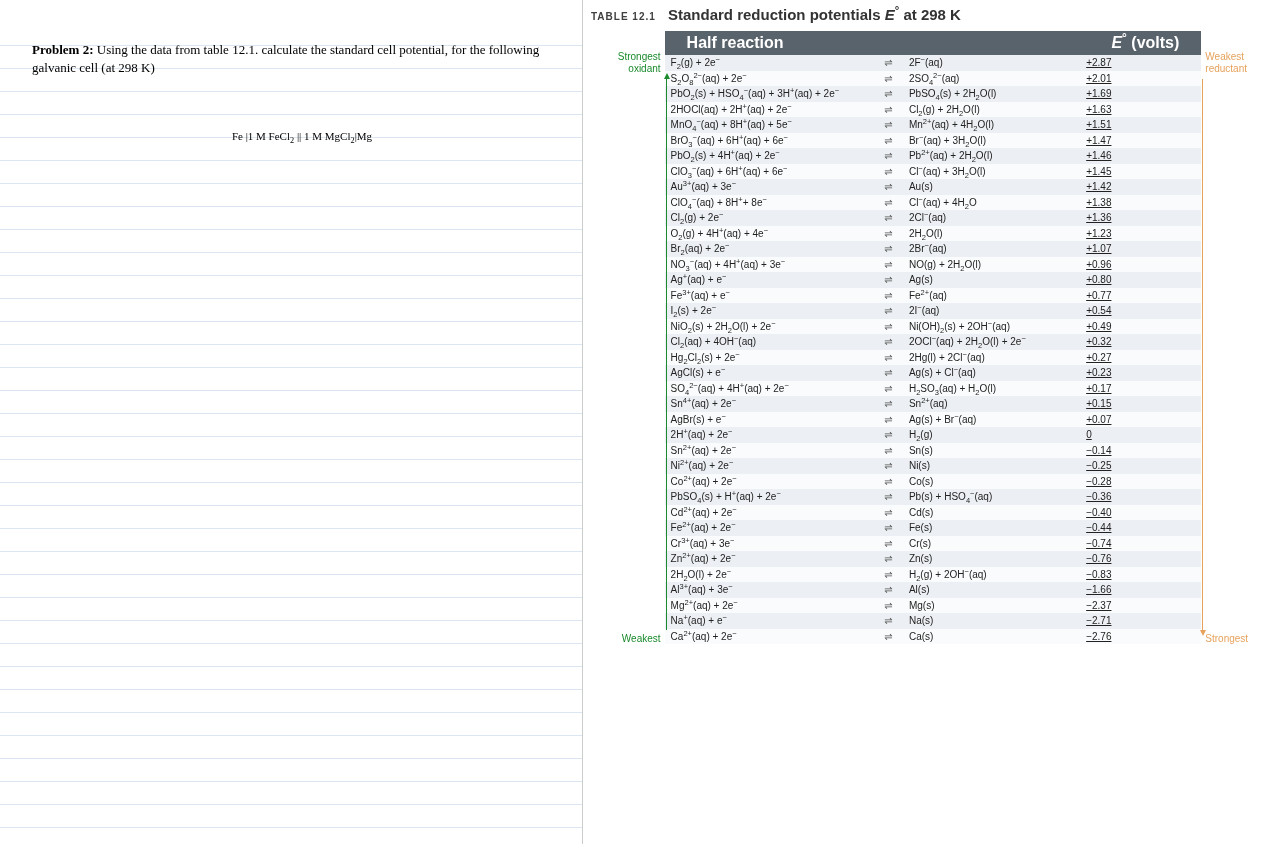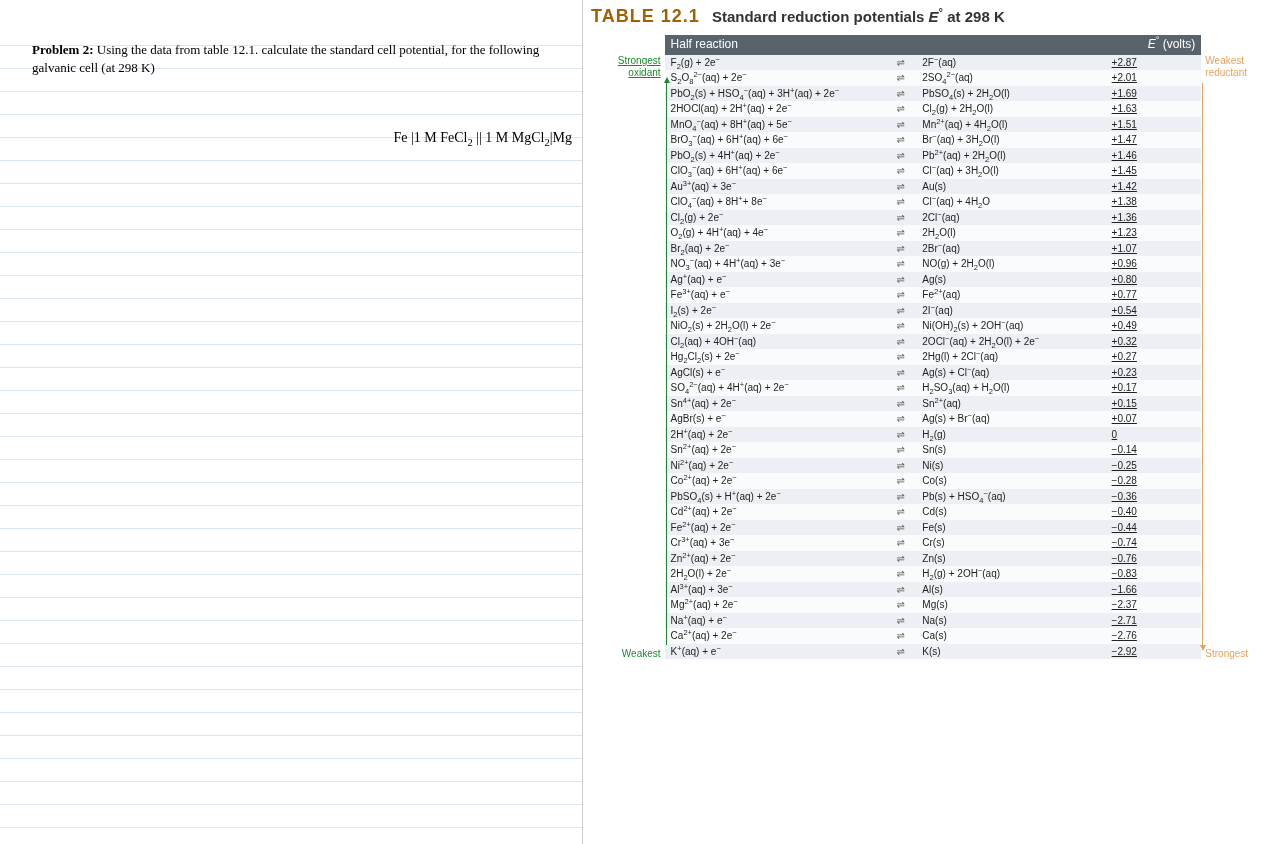--- a/index.html
+++ b/index.html
@@ -39,59 +39,59 @@
   }
   .problem {
     font-size: 13px;
     line-height: 1.35;
     max-width: 540px;
     position: relative;
     z-index: 2;
   }
   .problem b { font-weight: bold; }
   .cell-line {
-    text-align: right;
+    text-align: center;
     margin-top: 54px;
-    font-size: 14px;
+    font-size: 11px;
     position: relative;
     z-index: 2;
   }
   .right {
     width: 684px;
     padding: 6px 8px 8px 8px;
     box-sizing: border-box;
     font-family: Arial, Helvetica, sans-serif;
     color: #222;
   }
   .table-title {
     font-family: "Arial Narrow", Arial, sans-serif;
     font-size: 15px;
     font-weight: bold;
     color: #333;
     margin: 0 0 8px 0;
   }
   .table-title .tnum {
-    color: #a16207;
+    color: #404040;
     letter-spacing: 1px;
-    font-size: 18px;
+    font-size: 10px;
     margin-right: 8px;
   }
   .tbl-wrap {
     display: flex;
   }
   .left-guide {
     width: 70px;
     position: relative;
     font-family: Arial, sans-serif;
     font-size: 10px;
     color: #1a8a2c;
     text-align: right;
     padding-right: 4px;
   }
-  .left-guide .top-lbl { position: absolute; top: 20px; right: 4px; line-height: 1.2; text-decoration: underline; }
+  .left-guide .top-lbl { position: absolute; top: 20px; right: 4px; line-height: 1.2; }
   .left-guide .bot-lbl { position: absolute; bottom: 0; right: 4px; }
   .left-guide .arrow {
     position: absolute;
     top: 48px;
     bottom: 14px;
     right: -2px;
     width: 0;
     border-left: 1px solid #1a8a2c;
   }
   .left-guide .arrow::before {
@@ -132,24 +132,24 @@
   }
   table.srp {
     border-collapse: collapse;
     width: 540px;
     font-size: 10px;
     line-height: 1.15;
   }
   table.srp thead th {
     background: #59636b;
     color: #fff;
-    font-weight: normal;
+    font-weight: bold;
     text-align: left;
-    padding: 3px 6px;
-    font-size: 12px;
+    padding: 3px 22px;
+    font-size: 16px;
   }
   table.srp thead th.volts { width: 80px; text-align: right; }
   table.srp tbody tr:nth-child(odd) td { background: #eceff3; }
   table.srp tbody tr:nth-child(even) td { background: #fafbfc; }
   table.srp td {
     padding: 2px 6px;
     vertical-align: middle;
     white-space: nowrap;
   }
   table.srp td.lhs { width: 200px; }
@@ -415,26 +415,20 @@
               <td class="eq">⇌</td>
               <td class="rhs">Na(s)</td>
               <td class="ev">−2.71</td>
             </tr>
             <tr>
               <td class="lhs">Ca<sup>2+</sup>(aq) + 2e<sup>−</sup></td>
               <td class="eq">⇌</td>
               <td class="rhs">Ca(s)</td>
               <td class="ev">−2.76</td>
             </tr>
-            <tr>
-              <td class="lhs">K<sup>+</sup>(aq) + e<sup>−</sup></td>
-              <td class="eq">⇌</td>
-              <td class="rhs">K(s)</td>
-              <td class="ev">−2.92</td>
-            </tr>
           </tbody>
       </table>
 
       <div class="right-guide">
         <div class="top-lbl">Weakest reductant</div>
         <div class="arrow"></div>
         <div class="bot-lbl">Strongest</div>
       </div>
     </div>
   </div>

